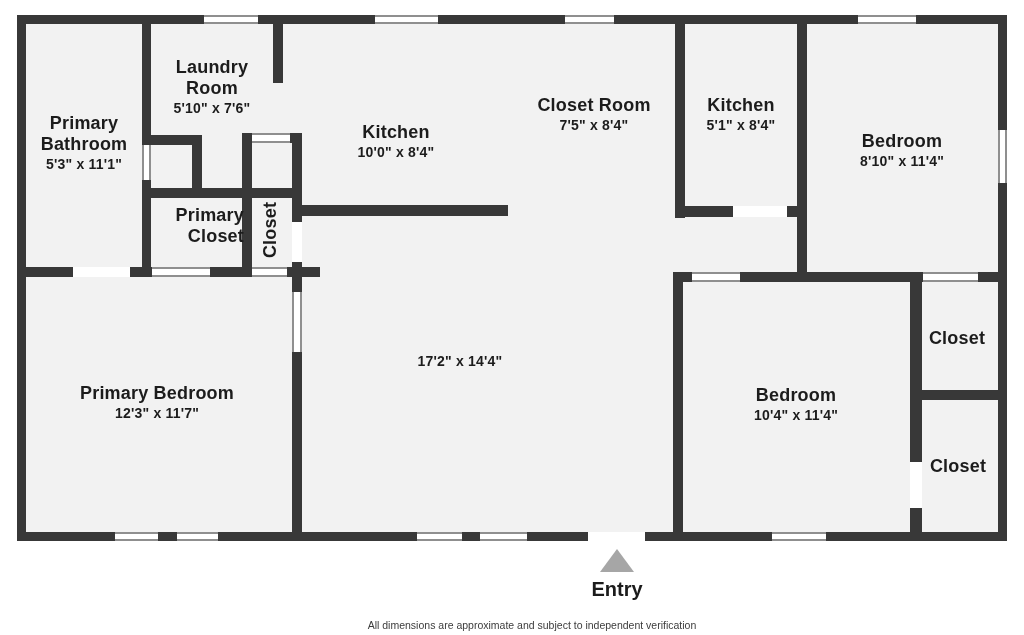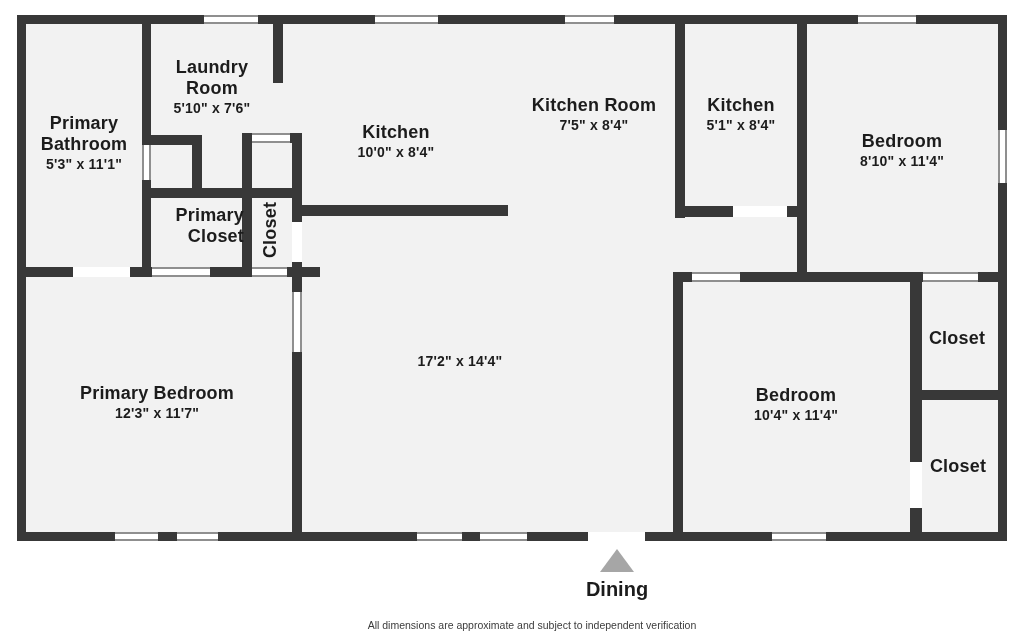--- a/index.html
+++ b/index.html
@@ -91,21 +91,21 @@
       </div>
       <div class="room-label" style="left: 152px; top: 57px; width: 120px;">
         <div class="room-name">Laundry Room</div>
         <div class="room-dims">5'10" x 7'6"</div>
       </div>
       <div class="room-label" style="left: 311px; top: 94px; width: 170px; margin-top: 28px;">
         <div class="room-name">Kitchen</div>
         <div class="room-dims">10'0" x 8'4"</div>
       </div>
       <div class="room-label" style="left: 504px; top: 95px; width: 180px;">
-        <div class="room-name">Kitchen Room</div>
+        <div class="room-name">Closet Room</div>
         <div class="room-dims">7'5" x 8'4"</div>
       </div>
       <div class="room-label" style="left: 681px; top: 95px; width: 120px;">
         <div class="room-name">Kitchen</div>
         <div class="room-dims">5'1" x 8'4"</div>
       </div>
       <div class="room-label" style="left: 817px; top: 131px; width: 170px;">
         <div class="room-name">Bedroom</div>
         <div class="room-dims">8'10" x 11'4"</div>
       </div>
@@ -127,15 +127,15 @@
         <div class="room-dims">10'4" x 11'4"</div>
       </div>
       <div class="room-label" style="left: 912px; top: 328px; width: 90px;">
         <div class="room-name">Closet</div>
       </div>
       <div class="room-label" style="left: 913px; top: 456px; width: 90px;">
         <div class="room-name">Closet</div>
       </div>
     </div>
   <div id="entry-arrow"></div>
-  <div id="entry-label">Dining</div>
+  <div id="entry-label">Entry</div>
   <div id="footer-note">All dimensions are approximate and subject to independent verification</div>
 </div>
 
 </body></html>

